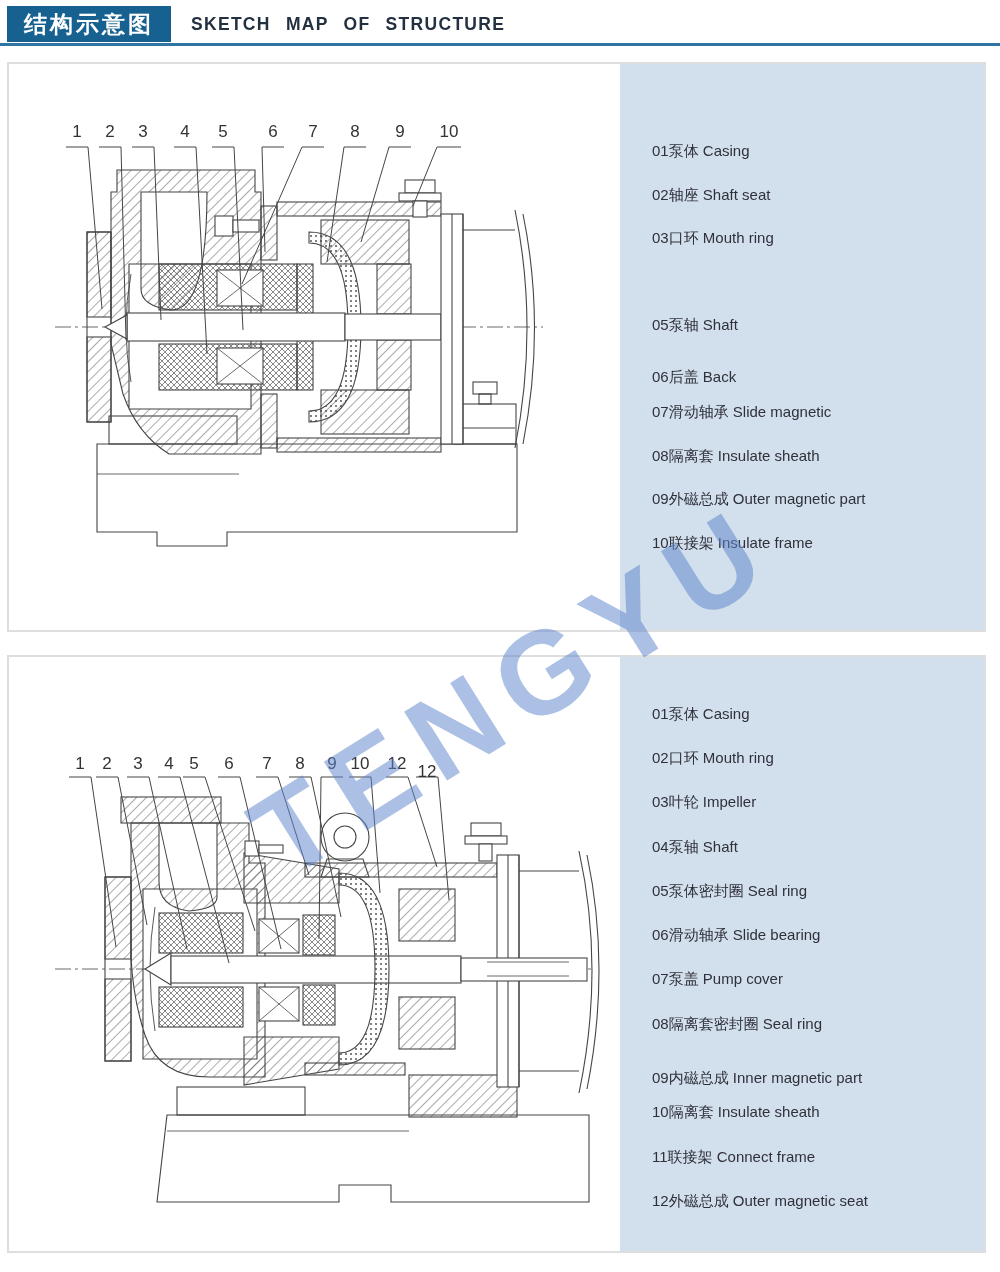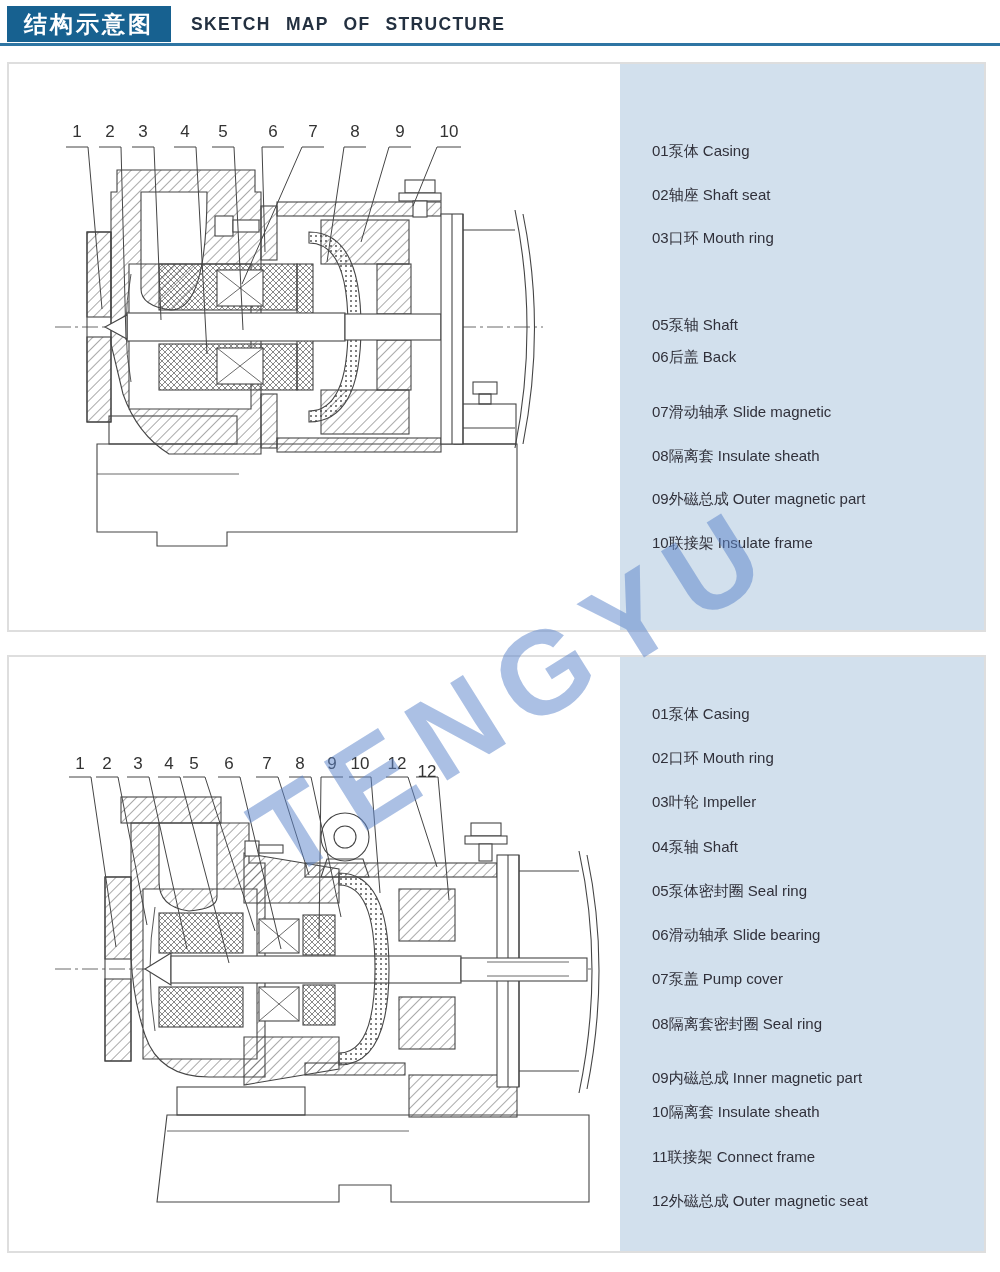--- a/index.html
+++ b/index.html
@@ -43,21 +43,21 @@
   <div class="hdr-badge">结构示意图</div>
   <div class="hdr-title">SKETCH MAP OF STRUCTURE</div>
   <div class="hdr-rule"></div>
 
   <div class="panel" id="panel1">
     <div class="sidebar">
       <div class="part" style="top:78px">01泵体 Casing</div>
       <div class="part" style="top:122px">02轴座 Shaft seat</div>
       <div class="part" style="top:165px">03口环 Mouth ring</div>
       <div class="part" style="top:252px">05泵轴 Shaft</div>
-      <div class="part" style="top:284px">06后盖 Back</div>
+      <div class="part" style="top:304px">06后盖 Back</div>
       <div class="part" style="top:339px">07滑动轴承 Slide magnetic</div>
       <div class="part" style="top:383px">08隔离套  Insulate sheath</div>
       <div class="part" style="top:426px">09外磁总成  Outer magnetic part</div>
       <div class="part" style="top:470px">10联接架  Insulate frame</div>
     </div>
 
     <svg class="drawing" viewBox="0 0 975 566" preserveAspectRatio="none">
       <defs>
         <pattern id="h1a" patternUnits="userSpaceOnUse" width="7" height="7" patternTransform="rotate(45)">
           <line x1="0" y1="0" x2="0" y2="7" stroke="#565656" stroke-width="1"></line>

